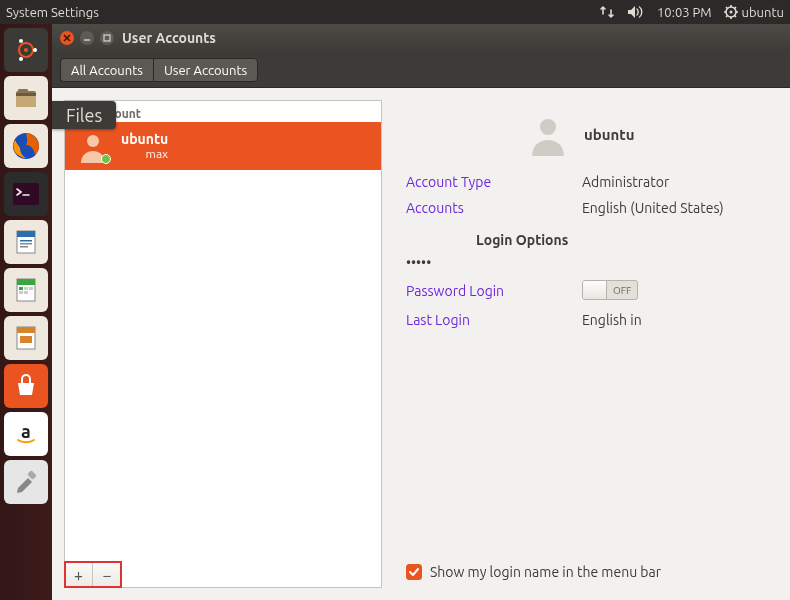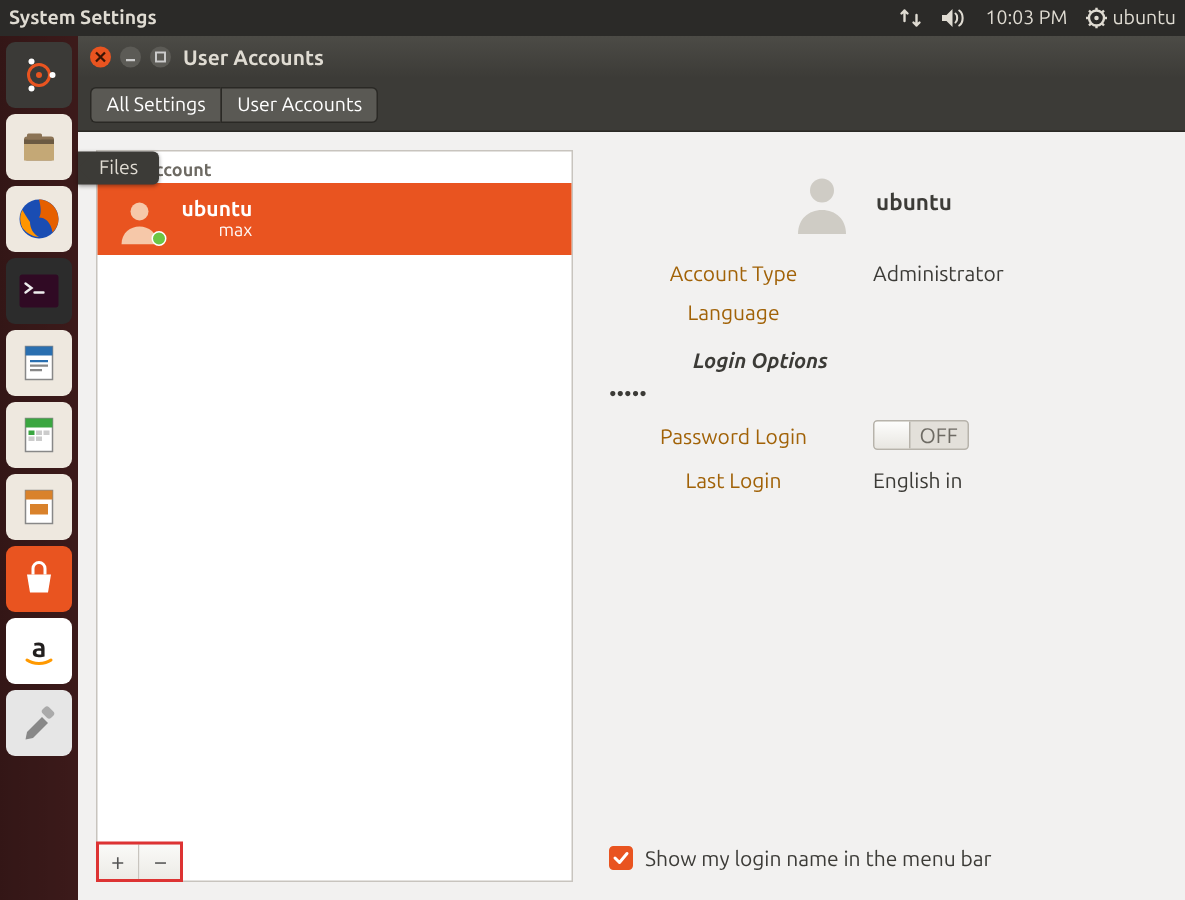--- a/index.html
+++ b/index.html
@@ -1,20 +1,20 @@
 <!DOCTYPE html>
 <html><head>
 <meta charset="utf-8">
 <style>
 * { box-sizing: border-box; margin: 0; padding: 0; font-family: "Ubuntu", "Liberation Sans", sans-serif; }
 body { width: 790px; height: 600px; background: #f2f1f0; overflow: hidden; position: relative; }
 
 
 .menubar { position: absolute; top: 0; left: 0; right: 0; height: 24px; background: #2b2a28; color: #dfdbd2; display: flex; align-items: center; padding: 0 6px; font-size: 13px; }
-.menubar .title { font-weight: bold; flex: 0 0 auto; }
+.menubar .title { font-weight: normal; flex: 0 0 auto; }
 .menubar .spacer { flex: 1; }
 .menubar .tray { display: flex; align-items: center; gap: 12px; }
 .menubar .tray svg { display: block; }
 .menubar .clock { font-size: 13px; }
 .menubar .session { display: flex; align-items: center; gap: 4px; }
 
 
 .launcher { position: absolute; top: 24px; left: 0; width: 52px; bottom: 0; background: #3c1a1a; display: flex; flex-direction: column; align-items: center; padding-top: 4px; gap: 4px; }
 .launcher::before { content: ""; position: absolute; left: 0; top: 0; bottom: 0; width: 52px; background: linear-gradient(90deg, rgba(0,0,0,0.15), rgba(0,0,0,0)); pointer-events: none; }
 .launch-item { width: 44px; height: 44px; border-radius: 6px; display: flex; align-items: center; justify-content: center; position: relative; }
@@ -61,32 +61,32 @@
 .addremove { display: flex; border-top: 1px solid #c8c4be; outline: 2px solid #d33; outline-offset: -1px; width: 56px; }
 .addremove button { width: 28px; height: 24px; background: linear-gradient(#fafaf8, #eceae5); border: none; border-right: 1px solid #c8c4be; font-size: 16px; line-height: 1; color: #555; cursor: pointer; }
 .addremove button:last-child { border-right: none; }
 
 
 .right-panel { flex: 1; padding: 24px 24px 12px 24px; display: flex; flex-direction: column; font-size: 14px; color: #3c3b37; }
 .right-header { display: flex; align-items: center; gap: 14px; margin-bottom: 18px; margin-left: 120px; }
 .right-header .big-avatar svg { display: block; }
 .right-header .uname { font-weight: bold; font-size: 15px; }
 .detail-row { display: flex; align-items: center; margin-bottom: 10px; }
-.detail-row .label { width: 176px; text-align: center; color: #a16207; padding-right: 10px; }
+.detail-row .label { width: 176px; text-align: left; color: #6d28d9; padding-right: 10px; }
 .detail-row .value { }
-.section-title { font-weight: bold; margin: 6px 0 6px 56px; font-style: italic; }
+.section-title { font-weight: bold; margin: 6px 0 6px 70px; }
 .toggle { display: inline-flex; align-items: center; border: 1px solid #b7b3ab; border-radius: 3px; background: #e3e0da; height: 20px; overflow: hidden; }
 .toggle .knob { width: 24px; height: 18px; background: linear-gradient(#fdfdfc,#e8e6e1); border-right: 1px solid #b7b3ab; }
-.toggle .state { font-size: 14px; padding: 0 6px; color: #6d6a63; }
+.toggle .state { font-size: 10px; padding: 0 6px; color: #6d6a63; }
 .bottom-check { margin-top: auto; display: flex; align-items: flex-start; gap: 8px; padding-bottom: 8px; }
 .chk { width: 16px; height: 16px; border: 1px solid #e95420; border-radius: 3px; background: #e95420; display: inline-flex; align-items: center; justify-content: center; }
 .chk svg { display: block; }
 
 
-.tooltip { position: absolute; top: 101px; left: 52px; background: #3c3b37; color: #dfdbd2; font-size: 13px; padding: 4px 14px; border-radius: 0 4px 4px 0; box-shadow: 0 1px 3px rgba(0,0,0,0.4); z-index: 50; }
+.tooltip { position: absolute; top: 101px; left: 52px; background: #3c3b37; color: #dfdbd2; font-size: 18px; padding: 4px 14px; border-radius: 0 4px 4px 0; box-shadow: 0 1px 3px rgba(0,0,0,0.4); z-index: 50; }
 .tooltip::before { content: ""; position: absolute; left: -8px; top: 50%; margin-top: -8px; border: 8px solid transparent; border-right-color: #3c3b37; }
 </style>
 </head>
 <body>
 
 <div class="menubar">
   <span class="title">System Settings</span>
   <span class="spacer"></span>
   <div class="tray">
     <span>
@@ -210,21 +210,21 @@
       <div class="win-btn max">
         <svg width="8" height="8" viewBox="0 0 8 8">
             <rect x="1" y="1" width="6" height="6" fill="none" stroke="#ccc" stroke-width="1.3"></rect>
           </svg>
       </div>
     </div>
     <span class="win-title">User Accounts</span>
   </div>
 
   <div class="toolbar">
-    <div class="crumb">All Settings</div>
+    <div class="crumb">All Accounts</div>
     <div class="crumb">User Accounts</div>
   </div>
 
   <div class="content">
 
     <div class="left-panel">
       <div class="section-label">My Account</div>
       <div class="account-row">
         <div class="avatar">
           <svg width="34" height="34" viewBox="0 0 34 34">
@@ -254,21 +254,22 @@
             </svg>
         </span>
         <span class="uname">ubuntu</span>
       </div>
 
       <div class="detail-row">
         <span class="label">Account Type</span>
         <span class="value">Administrator</span>
       </div>
       <div class="detail-row">
-        <span class="label">Language</span>
+        <span class="label">Accounts</span>
+        <span class="value">English (United States)</span>
       </div>
 
       <div class="section-title">Login Options</div>
 
       <div class="detail-row">
         <span class="value">•••••</span>
       </div>
       <div class="detail-row">
         <span class="label">Password Login</span>
         <span class="value">

